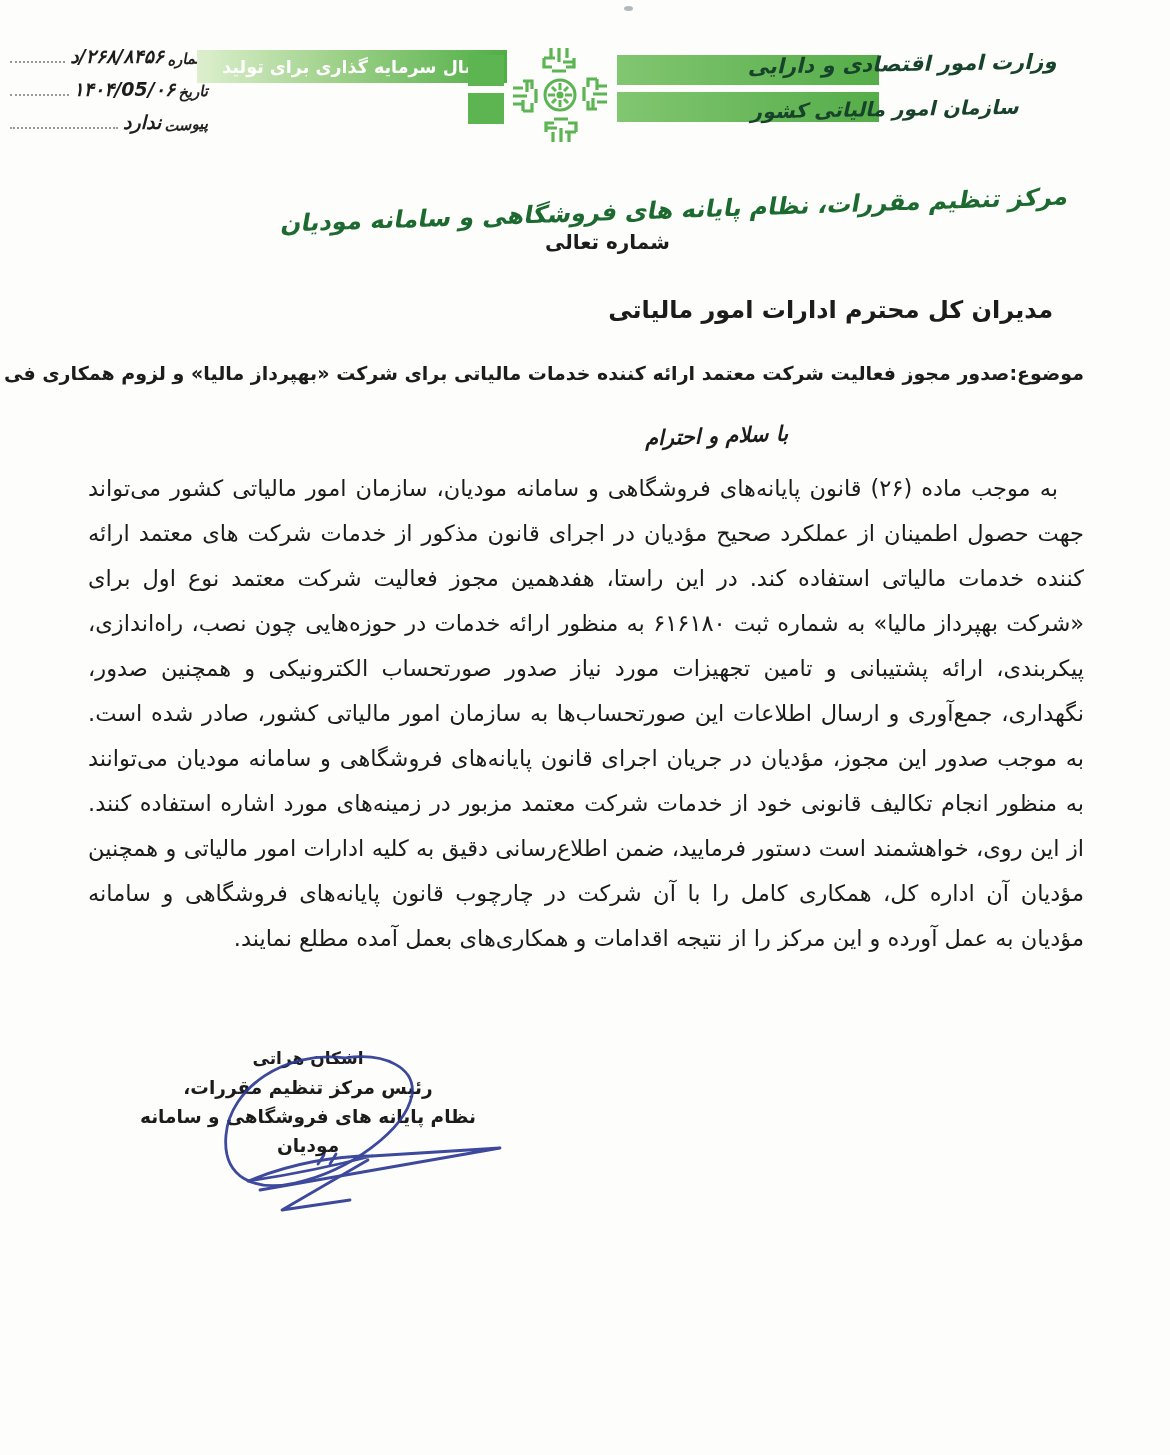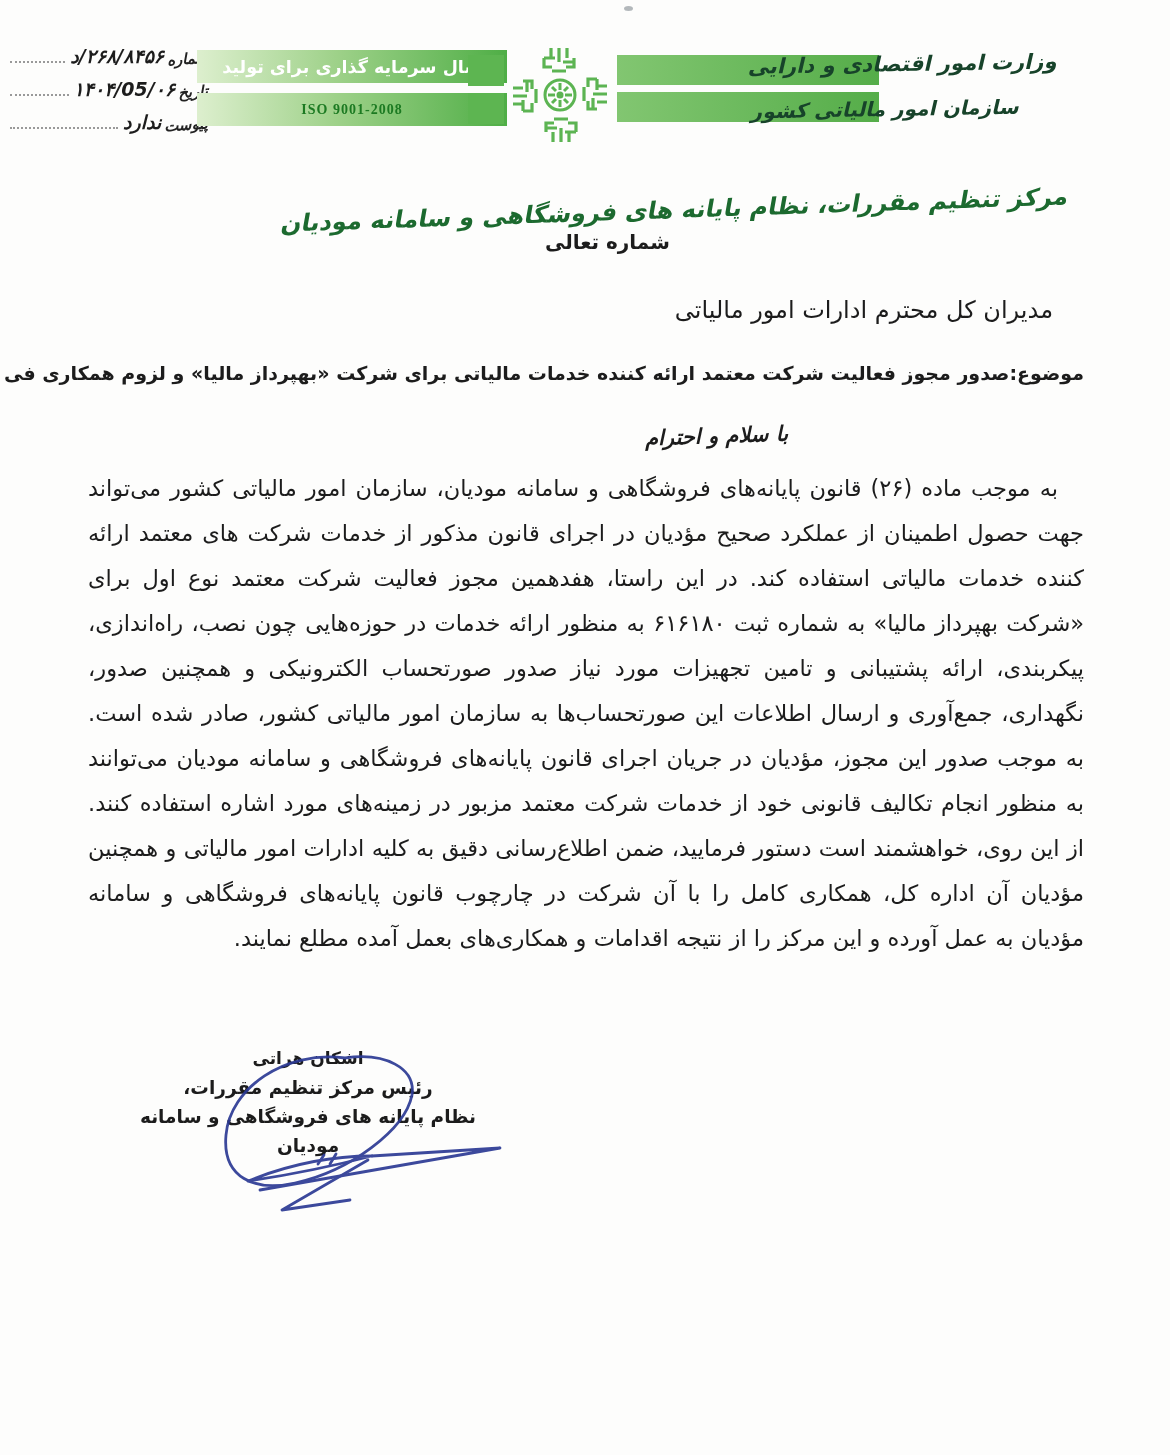--- a/index.html
+++ b/index.html
@@ -35,21 +35,21 @@
     display:flex;align-items:center;justify-content:center;}
   
   .ministry{position:absolute;right:112px;top:52px;font-size:21px;font-weight:bold;
     color:#17432a;transform:skewX(-14deg) rotate(-1deg);direction:rtl;}
   .organization{position:absolute;right:150px;top:97px;font-size:20px;font-weight:bold;
     color:#17432a;transform:skewX(-14deg) rotate(-1deg);direction:rtl;}
   .center-title{position:absolute;right:104px;top:196px;font-size:24px;font-weight:bold;
     color:#1c6a2f;transform:skewX(-12deg) rotate(-2deg);direction:rtl;white-space:nowrap;}
   .besmele{position:absolute;left:545px;top:230px;font-size:20px;font-weight:bold;direction:rtl;}
   
-  .recipient{position:absolute;right:117px;top:296px;font-size:24px;font-weight:normal;direction:rtl;}
+  .recipient{position:absolute;right:117px;top:296px;font-size:24px;font-weight:bold;direction:rtl;}
   .subject{position:absolute;right:86px;top:362px;font-size:19px;font-weight:bold;
     direction:rtl;white-space:nowrap;}
   .subject-label{margin-left:0;}
   .salutation{position:absolute;right:382px;top:424px;font-size:21px;font-weight:600;
     font-style:italic;transform:rotate(-2deg);direction:rtl;}
   .body-text{position:absolute;right:86px;left:88px;top:466px;margin:0;
     font-size:22.5px;line-height:45px;text-align:justify;direction:rtl;text-indent:26px;}
   .body-text b{font-weight:normal;}
   
   .sig-text{position:absolute;left:118px;top:1048px;width:380px;text-align:center;
@@ -81,21 +81,20 @@
     <div class="ref-row">
       <span class="ref-label">پیوست</span>
       <span class="ref-value">ندارد</span>
       <span class="ref-dots"></span>
     </div>
   </div>
 
   <div class="banner">
     <div class="banner-bar slogan">سال سرمایه گذاری برای تولید</div>
     <div class="banner-gap"></div>
-    <div class="banner-bar iso">ISO 9001-2008</div>
   </div>
 
   <div class="flank left">
     <div class="blk"></div>
     <div class="blk"></div>
   </div>
   <div class="right-bars">
     <div class="blk"></div>
     <div class="blk"></div>
   </div>

